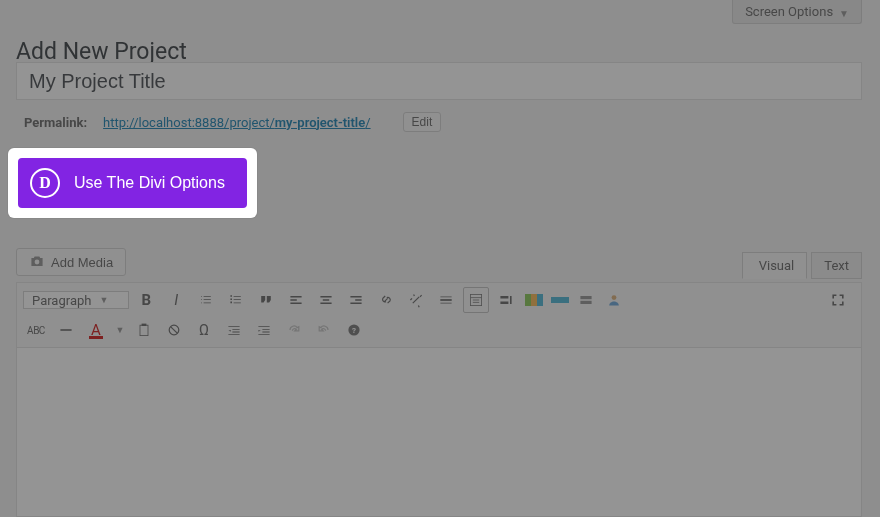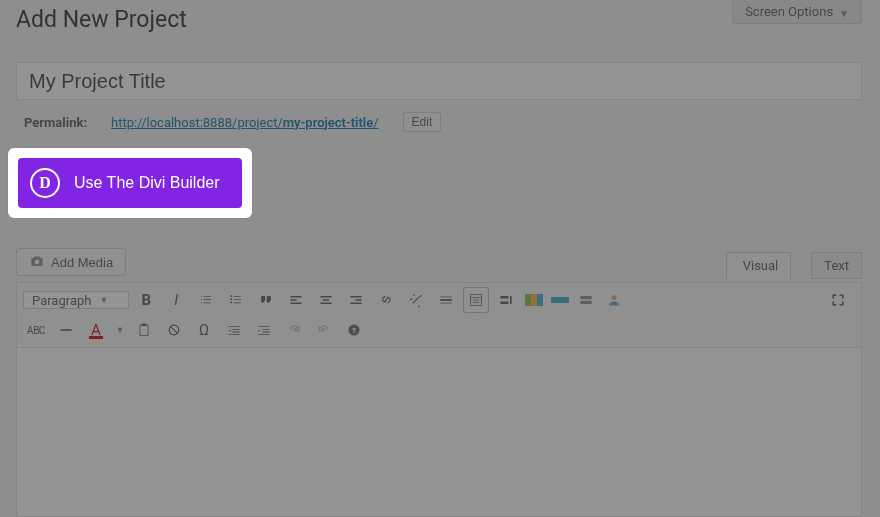--- a/index.html
+++ b/index.html
@@ -31,21 +31,21 @@
     font-size: 13px;
     color: #555;
     display: flex;
     align-items: flex-end;
     gap: 6px;
     cursor: pointer;
   }
   .screen-options .tri { font-size: 10px; color: #888; }
   .page-title {
     position: absolute;
-    top: 6px;
+    top: 38px;
     left: 16px;
     font-size: 23px;
     font-weight: 400;
     color: #23282d;
   }
   .title-input {
     position: absolute;
     top: 62px;
     left: 16px;
     right: 18px;
@@ -57,33 +57,33 @@
     color: #32373c;
   }
   .permalink {
     position: absolute;
     top: 112px;
     left: 24px;
     font-size: 13px;
     color: #555;
     display: flex;
     align-items: center;
-    gap: 24px;
+    gap: 16px;
   }
   .permalink a { color: #0073aa; text-decoration: underline; }
   .permalink .slug { color: #0073aa; font-weight: 600; text-decoration: underline; }
   .permalink .edit-btn {
     background: #f7f7f7;
     border: 1px solid #ccc;
     border-radius: 3px;
     padding: 2px 8px;
     font-size: 12px;
     color: #555;
     cursor: pointer;
-    margin-left: 0;
+    margin-left: 16px;
   }
   
   .divi-highlight {
     position: absolute;
     top: 148px;
     left: 8px;
     background: #fff;
     border-radius: 6px;
     padding: 10px;
     z-index: 100;
@@ -136,21 +136,21 @@
     font-size: 13px;
     color: #555;
     background: #ebebeb;
     cursor: pointer;
   }
   .editor-tabs .tab.active {
     background: #f5f5f5;
     border-bottom-color: #f5f5f5;
     padding-left: 16px;
   }
-  .editor-tabs .tab + .tab { margin-left: 20px; }
+  .editor-tabs .tab + .tab { margin-left: 4px; }
   .editor-box {
     position: absolute;
     top: 282px;
     left: 16px;
     right: 18px;
     bottom: 0;
     border: 1px solid #ddd;
     background: #fff;
     display: flex;
     flex-direction: column;
@@ -382,15 +382,15 @@
     </div>
   </div>
   <div class="editor-content"></div>
 </div>
 
 <div class="dim-overlay"></div>
 
 <div class="divi-highlight">
   <button class="divi-btn">
     <span class="divi-icon">D</span>
-    <span>Use The Divi Builder</span>
+    <span>Use The Divi Options</span>
   </button>
 </div>
 
 </body></html>

